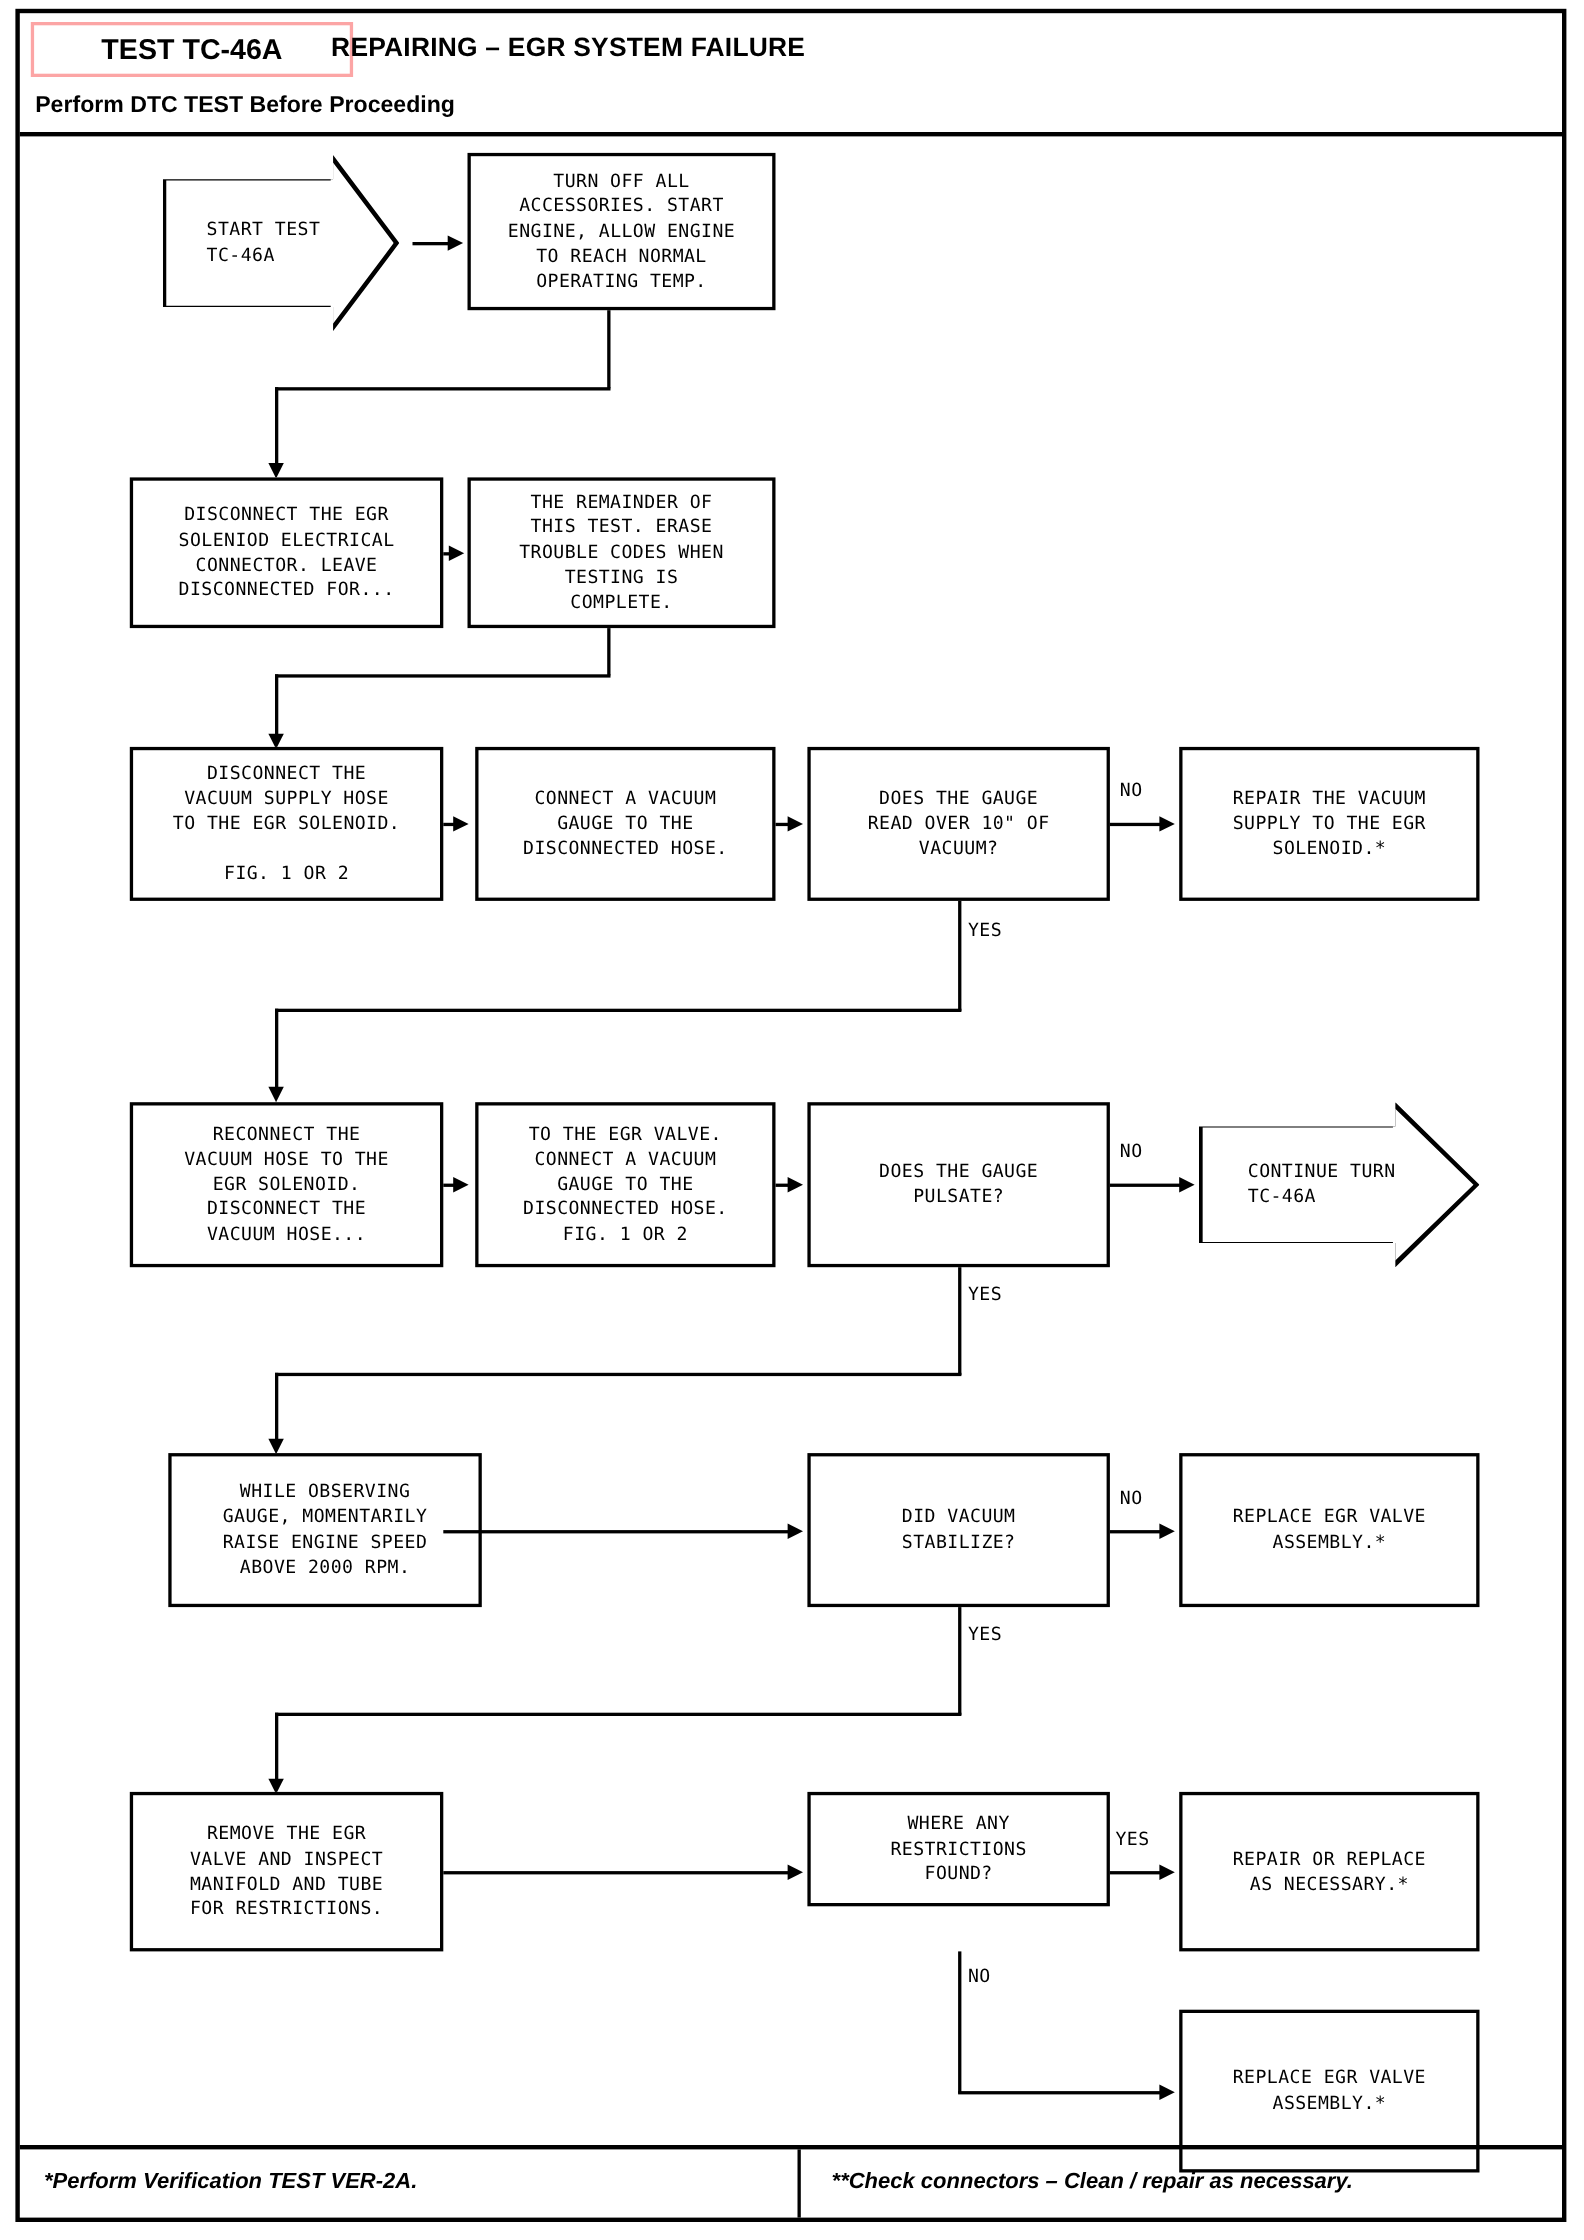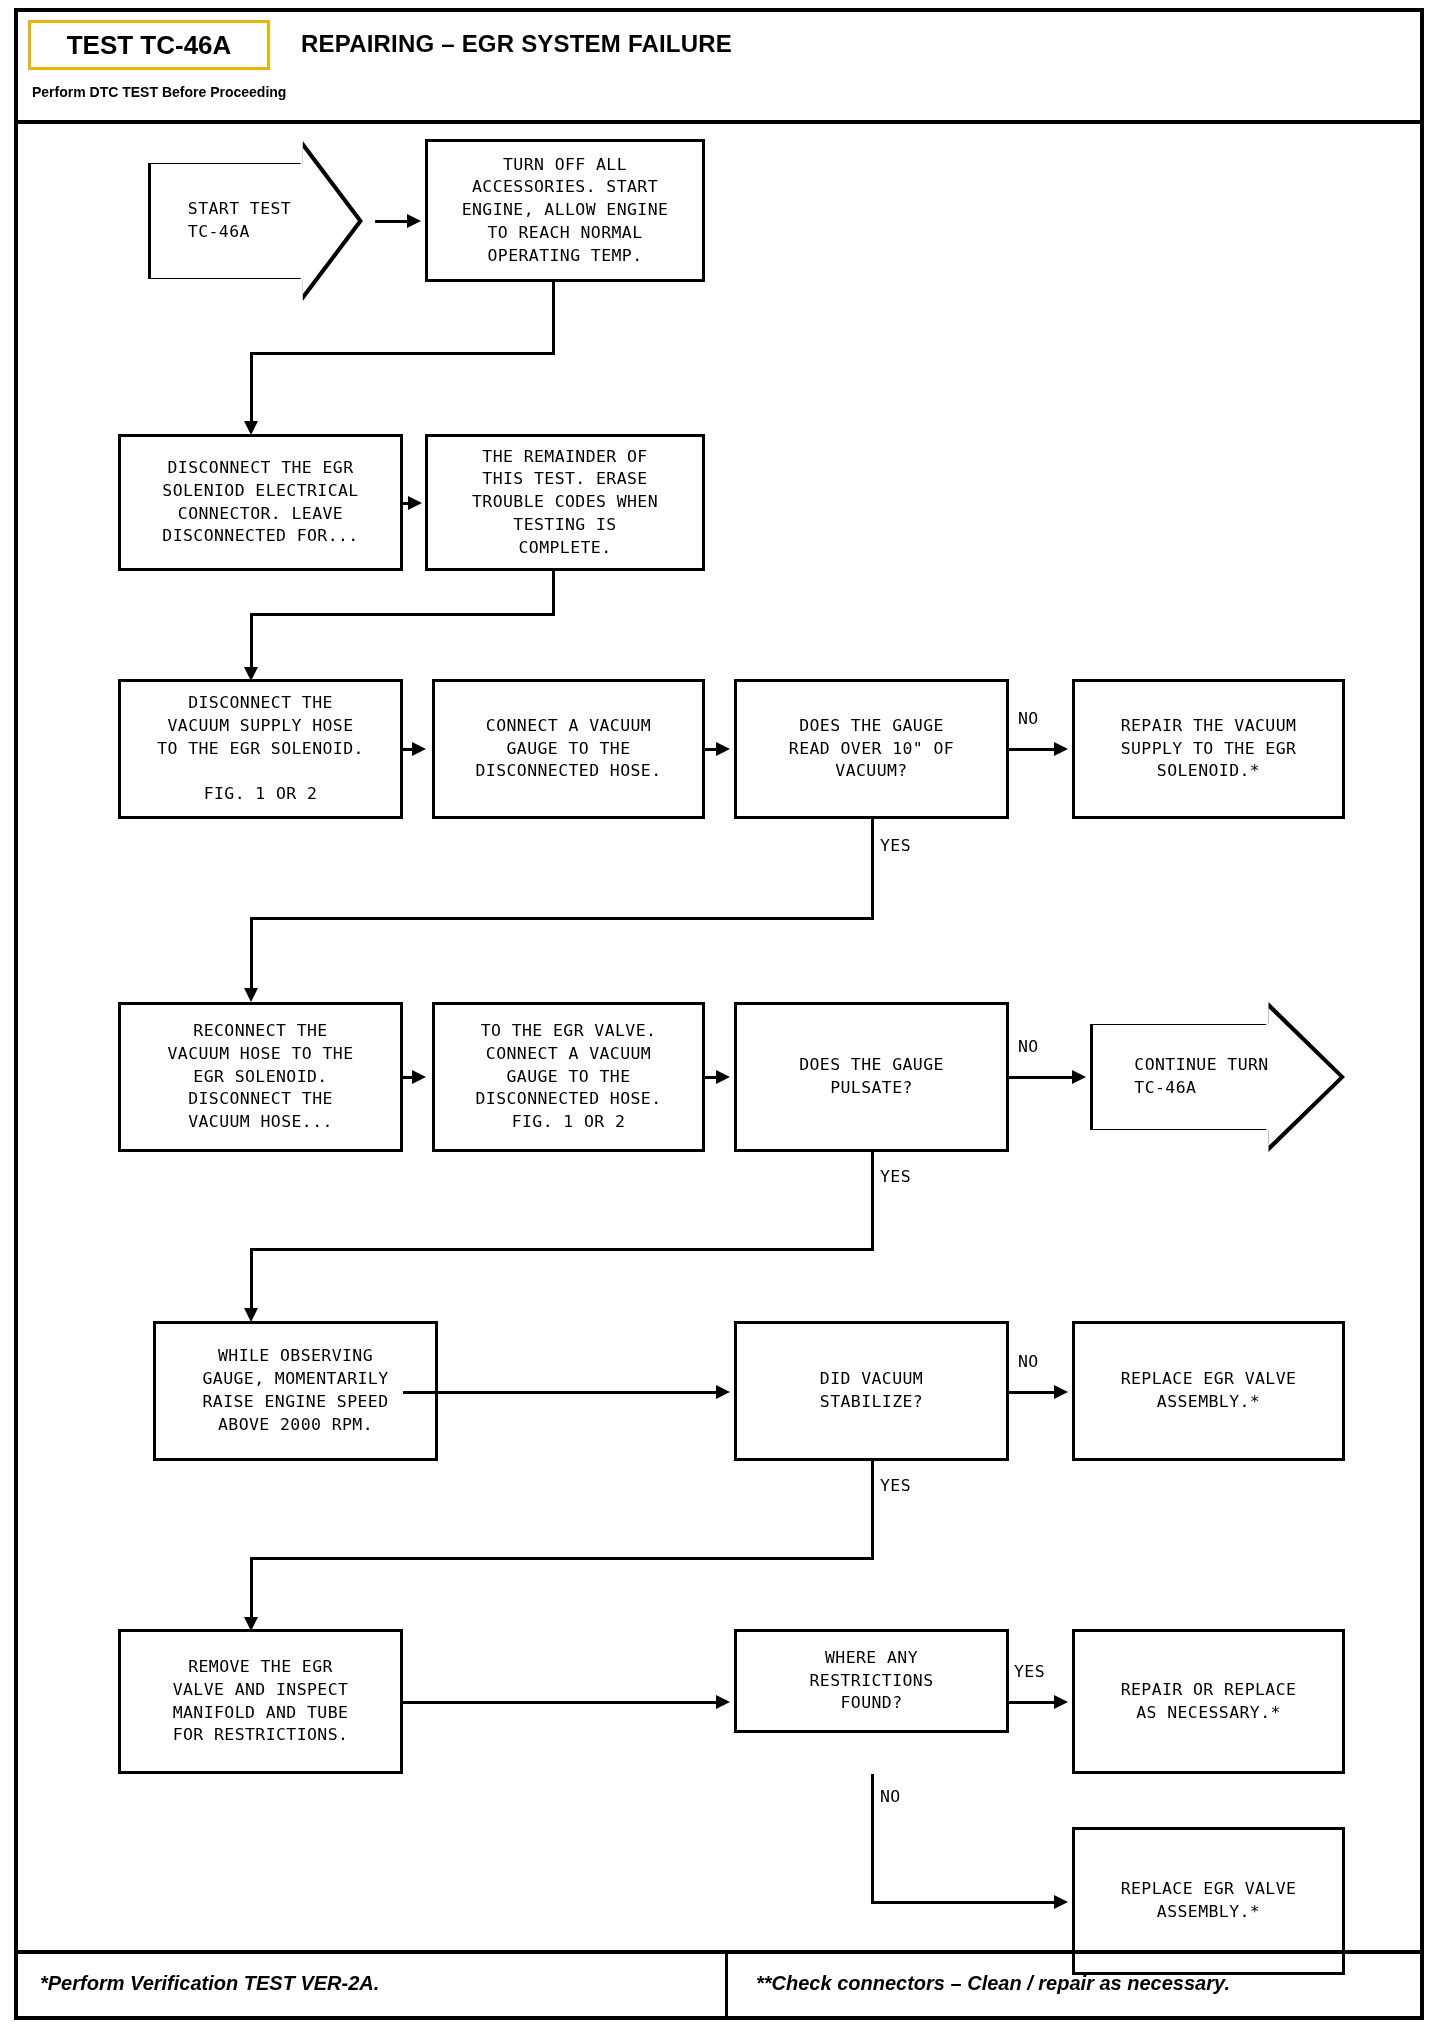--- a/index.html
+++ b/index.html
@@ -34,23 +34,23 @@
     top: 0;
     width: 100%;
     height: 112px;
     box-sizing: border-box;
     border-bottom: 4px solid #000;
   }
   #test-id-box {
     position: absolute;
     left: 10px;
     top: 8px;
-    width: 242px;
+    width: 293px;
     height: 50px;
-    border: 3px solid #eab308;
+    border: 3px solid #fca5a5;
     box-sizing: border-box;
     display: flex;
     align-items: center;
     justify-content: center;
   }
   #test-id-label {
     font-size: 26px;
     font-weight: bold;
     letter-spacing: 0px;
     color: #000;
@@ -61,21 +61,21 @@
     top: 18px;
     font-size: 24px;
     font-weight: bold;
     color: #000;
     letter-spacing: 0.2px;
   }
   #header-subtitle {
     position: absolute;
     left: 14px;
     top: 72px;
-    font-size: 14px;
+    font-size: 21px;
     font-weight: bold;
     color: #000;
   }
 
   
   #footer-band {
     position: absolute;
     left: 0;
     bottom: 0;
     width: 100%;

